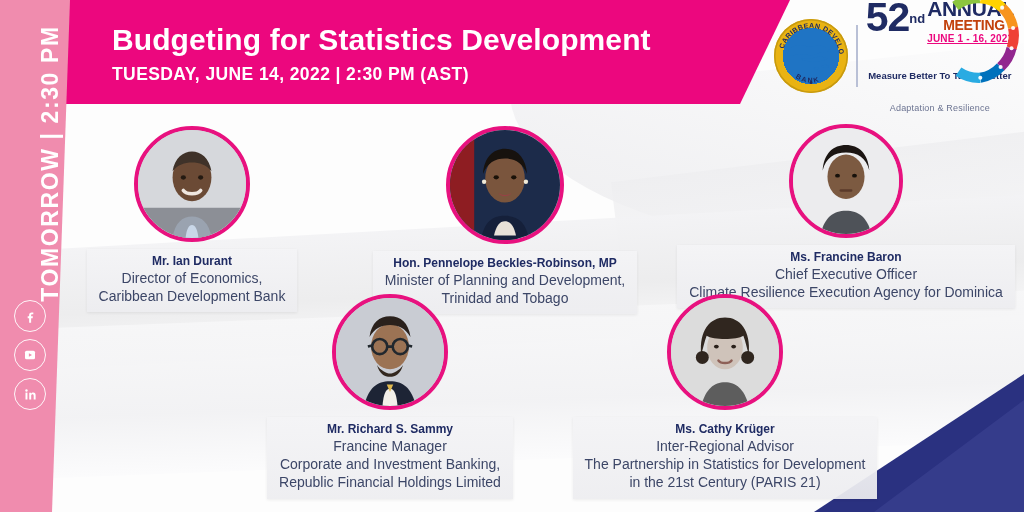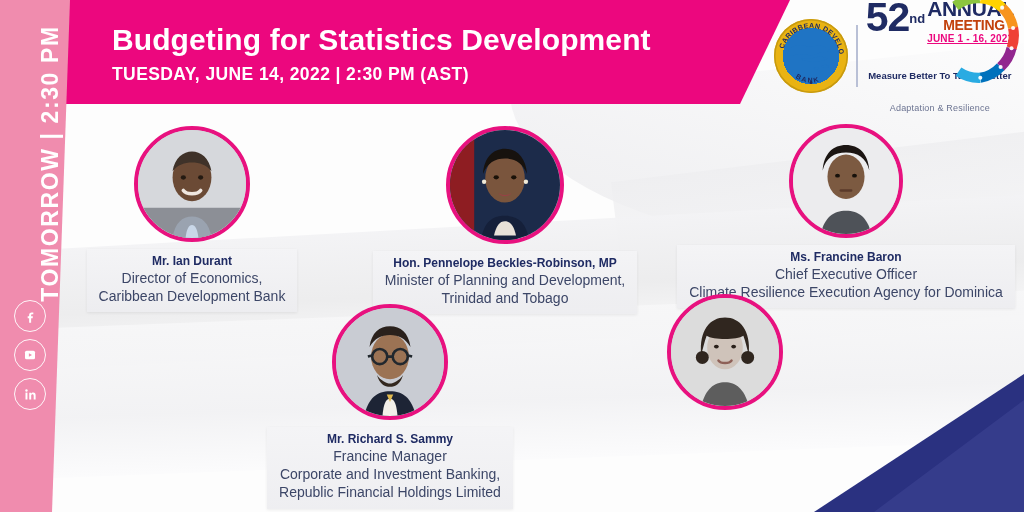--- a/index.html
+++ b/index.html
@@ -305,21 +305,21 @@
         </svg>
       </div>
     </div>
     <div class="caption">
       <div class="sp-name">Ms. Francine Baron</div>
       <div class="sp-line">Chief Executive Officer</div>
       <div class="sp-line">Climate Resilience Execution Agency for Dominica</div>
     </div>
   </div>
 
-  <div class="speaker" style="left:225px;top:304px;width:330px;">
+  <div class="speaker" style="left:225px;top:294px;width:330px;">
     <div class="ava-wrap">
       <div class="ava" style="width:108px;height:108px;">
         <svg viewBox="0 0 100 100" aria-hidden="true">
           <rect width="100" height="100" fill="#c9ccd3"></rect>
           <path d="M26 100c4-17 12-23 24-23s20 6 24 23z" fill="#1d2435"></path>
           <path d="M43 100c1-11 3-16 7-16s6 5 7 16z" fill="#f2efe9"></path>
           <path d="M47 80l3 7 3-7z" fill="#e0b94e"></path>
           <ellipse cx="50" cy="45" rx="17.5" ry="21" fill="#9c7354"></ellipse>
           <path d="M31 36c2-13 9-19 19-19s17 6 19 19c-5-8-11-11-19-11s-14 3-19 11z" fill="#2a211c"></path>
           <path d="M38 62c3 5 9 8 12 8s9-3 12-8c-2 8-7 11-12 11s-10-3-12-11z" fill="#33281f"></path>
@@ -348,15 +348,21 @@
           <ellipse cx="50" cy="46" rx="16.5" ry="20" fill="#cfc3ba"></ellipse>
           <path d="M28 52c-2-22 8-34 22-34s24 12 22 34c-2-6-3-12-5-17-6 4-28 4-34 0-2 5-3 11-5 17z" fill="#30261f"></path>
           <circle cx="29" cy="55" r="6" fill="#30261f"></circle>
           <circle cx="71" cy="55" r="6" fill="#30261f"></circle>
           <ellipse cx="42" cy="45" rx="2.2" ry="1.8" fill="#2a201a"></ellipse>
           <ellipse cx="58" cy="45" rx="2.2" ry="1.8" fill="#2a201a"></ellipse>
           <path d="M44 58c2 3 10 3 12 0" stroke="#8e6158" stroke-width="2.4" fill="none" stroke-linecap="round"></path>
         </svg>
       </div>
     </div>
+    <div class="caption">
+      <div class="sp-name">Ms. Cathy Krüger</div>
+      <div class="sp-line">Inter-Regional Advisor</div>
+      <div class="sp-line">The Partnership in Statistics for Development</div>
+      <div class="sp-line">in the 21st Century (PARIS 21)</div>
+    </div>
   </div>
 
 </div>
 
 </body></html>

